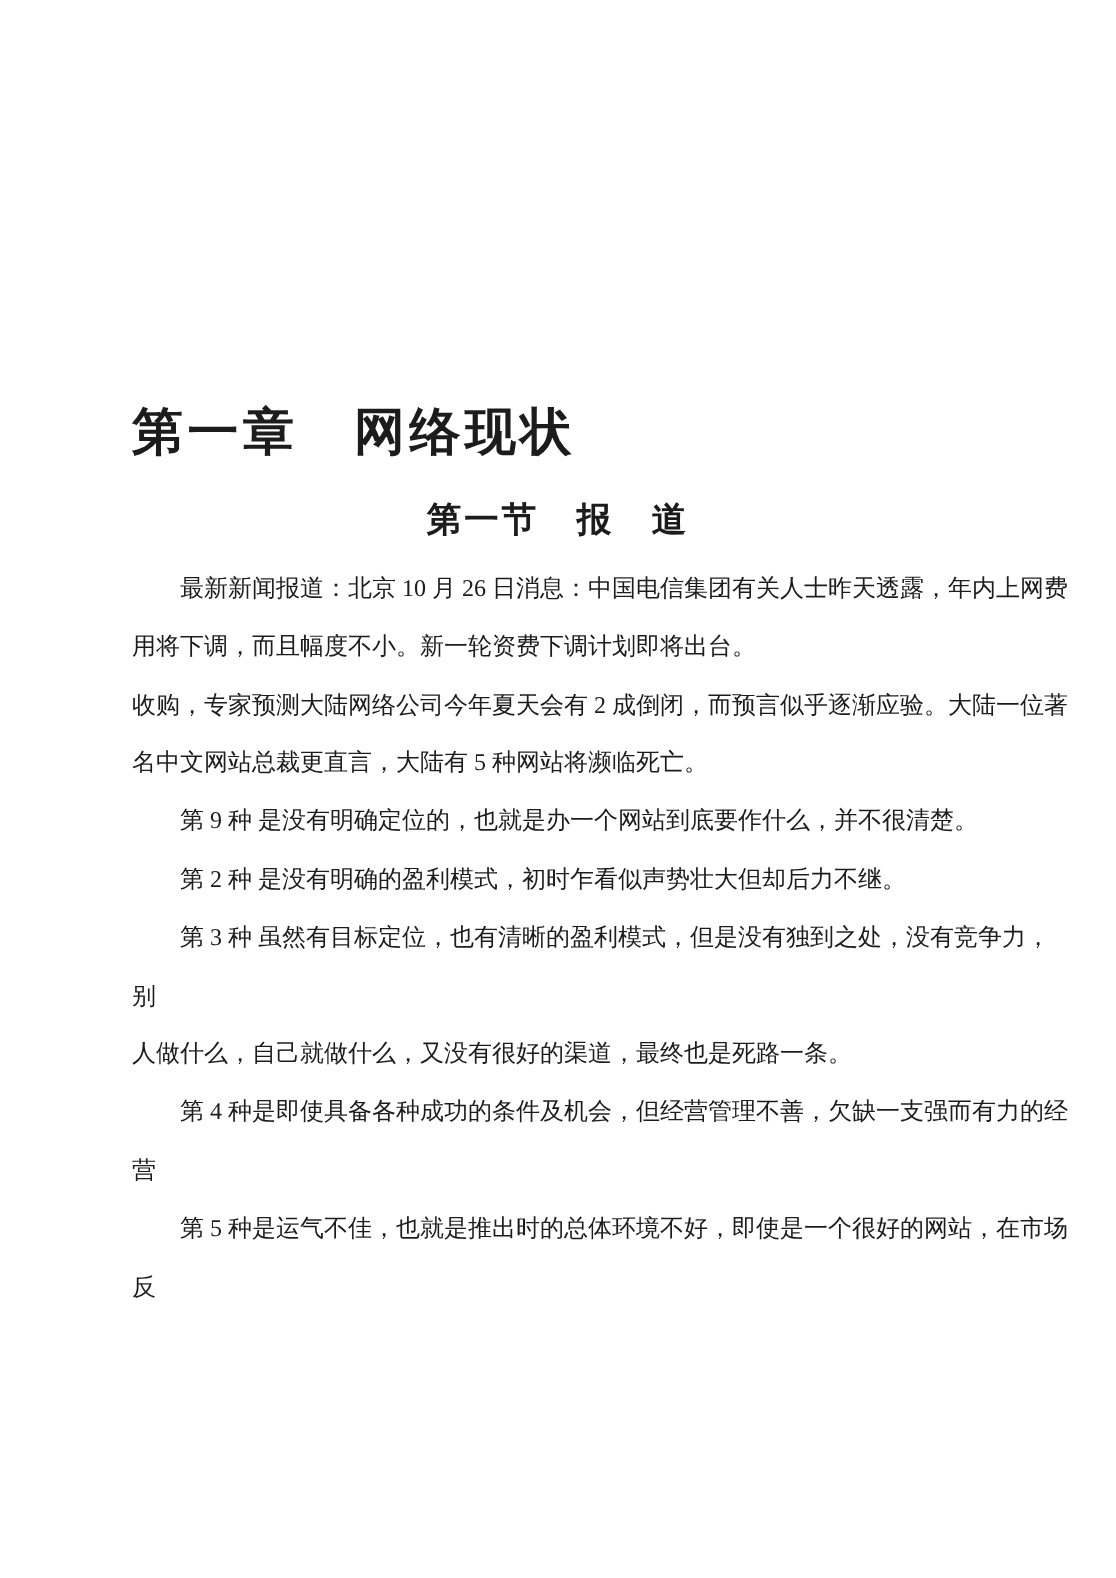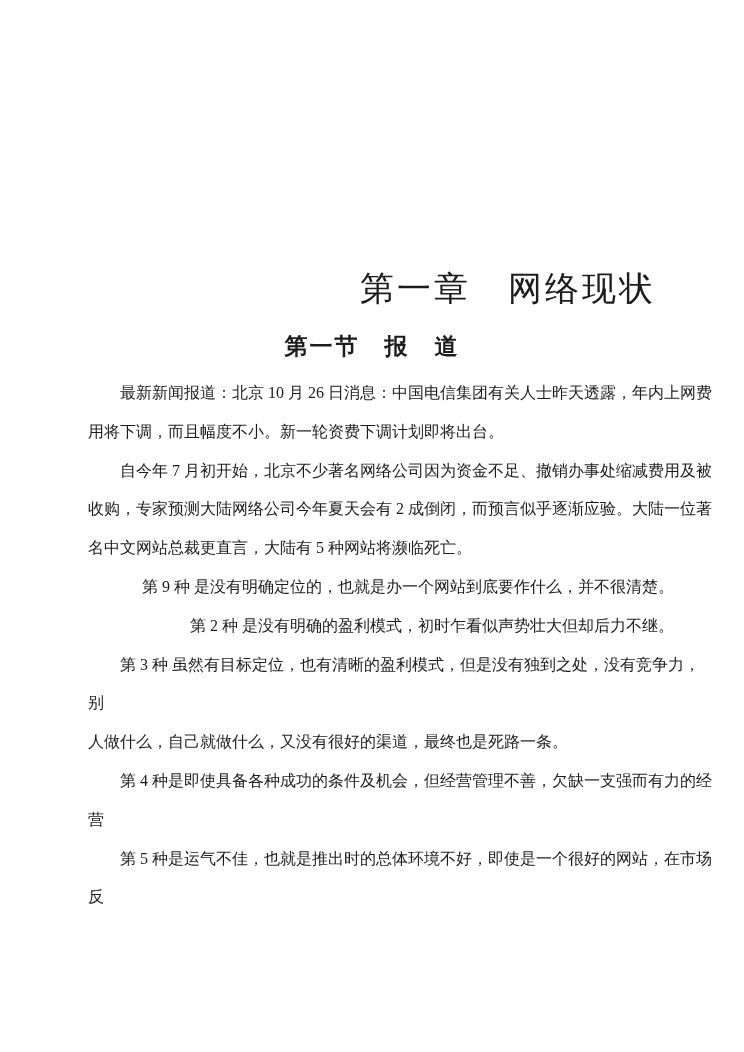--- a/index.html
+++ b/index.html
@@ -12,23 +12,23 @@
     width: 744px;
     height: 1052px;
     background: #ffffff;
     overflow: hidden;
     font-family: "Liberation Serif", "DejaVu Serif", serif;
     color: #1c1c1c;
     box-sizing: border-box;
     padding: 270px 70px 0 88px;
   }
   .chapter-title {
-    text-align: right;
+    text-align: left;
     font-size: 34px;
-    font-weight: normal;
+    font-weight: bold;
     line-height: 38px;
     letter-spacing: 3px;
     white-space: nowrap;
     margin-right: 18px; 
   }
   .section-title {
     text-align: center;
     font-size: 23px;
     font-weight: bold;
     line-height: 26px;
@@ -40,33 +40,31 @@
   .body-text {
     margin-top: 14px;
     font-size: 16px;
     line-height: 38.8px;
   }
   .line {
     white-space: nowrap;
   }
   .line.indent {
     text-indent: 32px;
-    text-align: right;
   }
 </style>
 </head>
 <body>
 
 <div class="page">
   <div class="chapter-title">第一章　网络现状</div>
   <div class="section-title">第一节　报　道</div>
   <div class="body-text">
     <div class="line indent">最新新闻报道：北京 10 月 26 日消息：中国电信集团有关人士昨天透露，年内上网费</div>
     <div class="line">用将下调，而且幅度不小。新一轮资费下调计划即将出台。</div>
-    <div class="line indent">自今年 7 月初开始，北京不少著名网络公司因为资金不足、撤销办事处缩减费用及被</div>
     <div class="line">收购，专家预测大陆网络公司今年夏天会有 2 成倒闭，而预言似乎逐渐应验。大陆一位著</div>
     <div class="line">名中文网站总裁更直言，大陆有 5 种网站将濒临死亡。</div>
     <div class="line indent">第 9 种  是没有明确定位的，也就是办一个网站到底要作什么，并不很清楚。</div>
     <div class="line indent">第 2 种  是没有明确的盈利模式，初时乍看似声势壮大但却后力不继。</div>
     <div class="line indent">第 3 种  虽然有目标定位，也有清晰的盈利模式，但是没有独到之处，没有竞争力，</div>
     <div class="line">别</div>
     <div class="line">人做什么，自己就做什么，又没有很好的渠道，最终也是死路一条。</div>
     <div class="line indent">第 4 种是即使具备各种成功的条件及机会，但经营管理不善，欠缺一支强而有力的经</div>
     <div class="line">营</div>
     <div class="line indent">第 5 种是运气不佳，也就是推出时的总体环境不好，即使是一个很好的网站，在市场</div>

